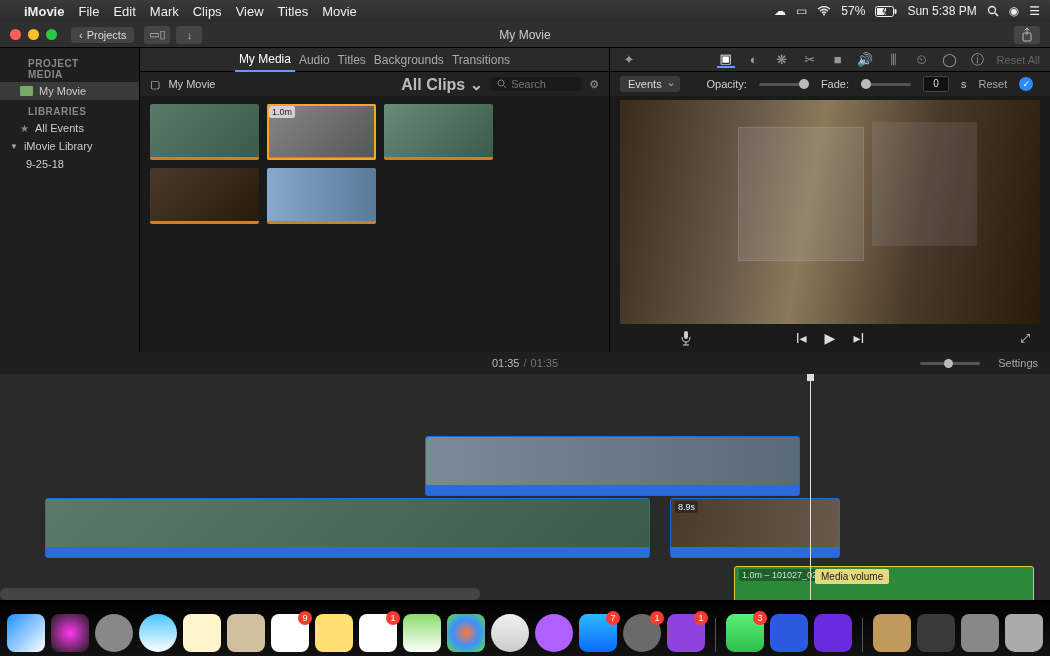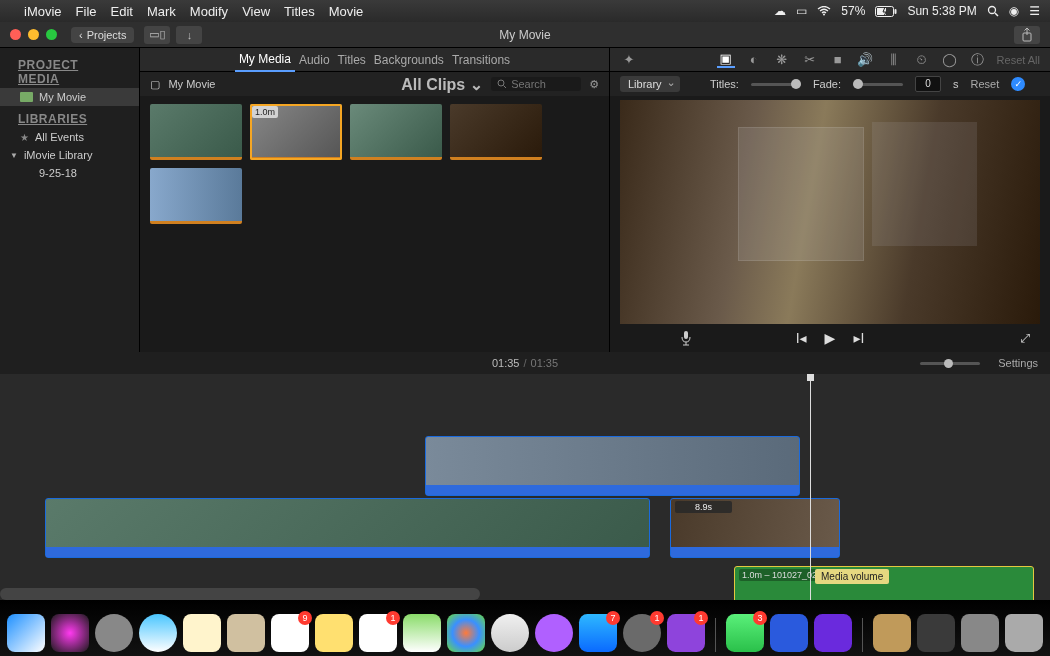--- a/index.html
+++ b/index.html
@@ -1,53 +1,53 @@
 <!DOCTYPE html>
 <html><head>
 <meta charset="utf-8">
 <style>
 * { margin: 0; padding: 0; box-sizing: border-box; font-family: -apple-system, BlinkMacSystemFont, "Helvetica Neue", sans-serif; user-select: none; }
 body { width: 1050px; height: 656px; background: #000; overflow: hidden; display: flex; flex-direction: column; }
 .menubar { height: 22px; background: linear-gradient(#3a3a3a,#2a2a2a); display: flex; align-items: center; color: #eee; font-size: 13px; padding: 0 10px; justify-content: space-between; }
 .menubar-left, .menubar-right { display: flex; align-items: center; gap: 14px; }
 .menubar-left .apple { font-size: 14px; }
-.menubar-left .appname { font-weight: 400; }
+.menubar-left .appname { font-weight: 700; }
 .menubar-right { gap: 10px; font-size: 12px; }
 .toolbar { height: 26px; background: #2f2f2f; border-bottom: 1px solid #000; display: flex; align-items: center; position: relative; }
 .traffic { display: flex; gap: 7px; padding-left: 10px; }
 .tl { width: 11px; height: 11px; border-radius: 50%; }
 .tl.r { background: #ff5f57; } .tl.y { background: #febc2e; } .tl.g { background: #28c840; }
 .back-projects { margin-left: 14px; background: #444; color: #ddd; border-radius: 4px; font-size: 11px; padding: 2px 8px; display: flex; align-items: center; gap: 4px; }
 .tool-btns { margin-left: 10px; display: flex; gap: 6px; }
 .tool-btn { width: 26px; height: 18px; background: #444; border-radius: 3px; display: flex; align-items: center; justify-content: center; color: #bbb; font-size: 11px; }
 .window-title { position: absolute; left: 50%; transform: translateX(-50%); color: #ccc; font-size: 12px; }
 .share-btn { margin-left: auto; margin-right: 10px; width: 26px; height: 18px; background: #444; border-radius: 3px; display: flex; align-items: center; justify-content: center; color: #bbb; }
 
 .upper { display: flex; height: 304px; background: #1a1a1a; }
 .sidebar { width: 140px; background: #1f1f1f; border-right: 1px solid #000; color: #ccc; font-size: 11px; padding-top: 4px; }
-.side-sec { color: #888; font-size: 12px; font-weight: 600; padding: 6px 18px 2px; letter-spacing: 0.5px; text-decoration: underline; }
+.side-sec { color: #888; font-size: 10px; font-weight: 600; padding: 6px 28px 2px; letter-spacing: 0.5px; }
 .side-item { padding: 3px 10px 3px 20px; display: flex; align-items: center; gap: 6px; cursor: default; }
 .side-item.sel { background: #3a3a3a; }
 .side-item .tri { font-size: 8px; color: #aaa; }
 .side-icon { width: 13px; height: 10px; background: #7a6; border-radius: 1px; }
 .star-icon { color: #888; font-size: 10px; }
 
 .browser { flex: 1; display: flex; flex-direction: column; background: #1a1a1a; border-right: 1px solid #000; position: relative; }
 .tabs { height: 24px; display: flex; align-items: center; justify-content: center; font-size: 12px; color: #aaa; background: #2a2a2a; border-bottom: 1px solid #000; }
 .tab { padding: 4px 4px; cursor: default; }
 .tab.active { color: #fff; border-bottom: 2px solid #5a9eff; }
 .browser-bar { height: 24px; display: flex; align-items: center; padding: 0 10px; gap: 8px; font-size: 11px; color: #ccc; background: #222; }
 .browser-bar .title { font-weight: 500; }
 .browser-bar .spacer { flex: 1; }
 .allclips { color: #bbb; font-size: 16px; font-weight: bold; }
 .search-wrap { display: flex; align-items: center; gap: 4px; color: #777; background: #1a1a1a; border-radius: 3px; padding: 1px 6px; width: 90px; }
 .search-wrap input { background: transparent; border: none; outline: none; color: #ccc; font-size: 11px; width: 60px; }
 .gear { color: #999; }
 .clips { padding: 8px 10px; display: flex; flex-wrap: wrap; gap: 8px; align-content: flex-start; }
-.clip { width: 92px; height: 56px; background: linear-gradient(135deg,#5a7a6a,#3a5a4a); border-radius: 2px; position: relative; border-bottom: 3px solid #d08020; }
+.clip { width: 109px; height: 56px; background: linear-gradient(135deg,#5a7a6a,#3a5a4a); border-radius: 2px; position: relative; border-bottom: 3px solid #d08020; }
 .clip.sel { outline: 2px solid #f5a623; outline-offset: -2px; }
 .clip .dur { position: absolute; top: 2px; left: 2px; background: rgba(220,220,220,0.9); color: #222; font-size: 9px; padding: 1px 3px; border-radius: 2px; }
 .clip.c2 { background: linear-gradient(135deg,#888,#555); }
 .clip.c3 { background: linear-gradient(135deg,#6a8a7a,#3a5a4a); }
 .clip.c4 { background: linear-gradient(135deg,#4a3a2a,#2a1a0a); }
 .clip.c5 { background: linear-gradient(90deg,#88a8cc,#5a7a9a); }
 
 .viewer { width: 440px; display: flex; flex-direction: column; background: #1a1a1a; }
 .adj-bar { height: 24px; background: #2a2a2a; border-bottom: 1px solid #000; display: flex; align-items: center; padding: 0 10px; gap: 10px; }
 .adj-icon { width: 18px; height: 16px; color: #999; font-size: 13px; display: flex; align-items: center; justify-content: center; cursor: default; }
@@ -78,21 +78,21 @@
 .timeinfo .zoom .zk { width: 9px; height: 9px; background: #bbb; border-radius: 50%; position: absolute; top: -3px; left: 24px; }
 
 .timeline { flex: 1; background: #2a2a2a; position: relative; overflow: hidden; }
 .playhead { position: absolute; top: 0; bottom: 0; width: 1px; background: #ddd; left: 810px; z-index: 5; }
 .playhead:before { content:""; position:absolute; top:0; left:-3px; width:7px; height:7px; background:#ddd; }
 .tl-clip { position: absolute; height: 60px; background: linear-gradient(135deg,#5a7a6a,#3a5a4a); border-radius: 3px; border: 1px solid #1a6add; }
 .tl-clip .wave { position: absolute; bottom: 0; left: 0; right: 0; height: 10px; background: #2e6add; }
 .tl-clip.cut { background: linear-gradient(90deg,#7a8a9a,#5a6a7a); top: 62px; }
 .tl-clip.main { top: 124px; }
 .tl-clip.cafe { background: linear-gradient(100deg,#4a3a2a,#6a5a4a); top: 124px; }
-.tl-clip.cafe .dur { position: absolute; top: 2px; left: 4px; background: rgba(40,40,40,0.85); color: #eee; font-size: 9px; padding: 1px 20px; border-radius: 2px; }
+.tl-clip.cafe .dur { position: absolute; top: 2px; left: 4px; background: rgba(40,40,40,0.85); color: #eee; font-size: 9px; padding: 1px 3px; border-radius: 2px; }
 .tl-audio { position: absolute; height: 50px; background: #2a8a3a; border: 1px solid #e5c840; border-radius: 3px; top: 192px; }
 .tl-audio .lbl { position: absolute; top: 2px; left: 4px; font-size: 9px; color: #ddd; background: rgba(0,0,0,0.3); padding: 1px 3px; border-radius: 2px; }
 .tl-audio .tooltip { position: absolute; top: 2px; left: 80px; background: #e5d880; color: #222; font-size: 10px; padding: 2px 6px; border-radius: 2px; }
 .tl-scroll { position: absolute; bottom: 0; left: 0; height: 12px; width: 480px; background: #444; border-radius: 6px; }
 .dock { height: 56px; background: linear-gradient(rgba(30,30,30,0),rgba(20,20,20,0.9)); display: flex; align-items: flex-end; justify-content: center; gap: 6px; padding-bottom: 4px; }
 .dock-icon { width: 38px; height: 38px; border-radius: 8px; position: relative; }
 .dock-icon .badge { position: absolute; top: -3px; right: -3px; min-width: 14px; height: 14px; background: #ff3a30; border-radius: 7px; color: #fff; font-size: 9px; text-align: center; line-height: 14px; padding: 0 2px; }
 .dock-sep { width: 1px; height: 34px; background: #555; margin: 0 4px; }
 .di-finder{background:linear-gradient(135deg,#1e90ff,#fff);} .di-siri{background:radial-gradient(circle,#ff3af0,#1a1a1a);} .di-launch{background:#888;border-radius:50%;} .di-safari{background:linear-gradient(#4ac6ff,#fff);border-radius:50%;} .di-note{background:#fff4cc;} .di-contact{background:#d0c0a0;} .di-cal{background:#fff;} .di-stick{background:#ffe070;} .di-rem{background:#fff;} .di-maps{background:linear-gradient(#8adc6a,#fff);} .di-photos{background:radial-gradient(circle,#ff7a3a,#3a90ff,#6adc3a);background-color:#fff;} .di-music{background:linear-gradient(#f0f0f0,#ccc);border-radius:50%;} .di-pod{background:#b060ff;border-radius:50%;} .di-store{background:linear-gradient(#2eb8ff,#0a6aff);border-radius:22%;} .di-pref{background:#6a6a6a;border-radius:50%;} .di-msg{background:#8e44dc;border-radius:22%;} .di-imsg{background:linear-gradient(#5af07a,#2ac04a);border-radius:22%;} .di-word{background:#2a5add;border-radius:22%;} .di-imovie{background:#6a2add;border-radius:22%;} .di-box{background:#c09a5a;} .di-folder{background:#3a3a3a;} .di-hd{background:#888;} .di-trash{background:#aaa;border-radius:6px 6px 10px 10px;}
 svg { display: block; }
@@ -100,21 +100,21 @@
 </head>
 <body>
 
 <div class="menubar">
   <div class="menubar-left">
     <span class="apple"></span>
     <span class="appname">iMovie</span>
     <span>File</span>
     <span>Edit</span>
     <span>Mark</span>
-    <span>Modify</span>
+    <span>Clips</span>
     <span>View</span>
     <span>Titles</span>
     <span>Movie</span>
   </div>
   <div class="menubar-right">
     <span>☁</span>
     <span>▭</span>
     <span>
       <svg width="14" height="10" viewBox="0 0 14 10">
           <path d="M1 3 Q7 -2 13 3 M3 5 Q7 1.5 11 5 M5 7 Q7 5 9 7" stroke="#eee" stroke-width="1.3" fill="none"></path>
@@ -175,21 +175,21 @@
     </div>
     <div class="side-sec">LIBRARIES</div>
     <div class="side-item">
       <span class="star-icon">★</span>
       <span>All Events</span>
     </div>
     <div class="side-item" style="padding-left:10px">
       <span class="tri">▼</span>
       <span>iMovie Library</span>
     </div>
-    <div class="side-item" style="padding-left:39px">
+    <div class="side-item" style="padding-left:26px">
       <span>9-25-18</span>
     </div>
   </div>
 
   <div class="browser">
     <div class="tabs">
       <div class="tab active">My Media</div>
       <div class="tab">Audio</div>
       <div class="tab">Titles</div>
       <div class="tab">Backgrounds</div>
@@ -232,23 +232,23 @@
       <div class="adj-icon">✂</div>
       <div class="adj-icon">■</div>
       <div class="adj-icon">🔊</div>
       <div class="adj-icon">⫼</div>
       <div class="adj-icon">⏲</div>
       <div class="adj-icon">◯</div>
       <div class="adj-icon">ⓘ</div>
       <span class="resetall">Reset All</span>
     </div>
     <div class="cutaway-bar">
-      <div class="dd"><span>Library</span></div>
+      <div class="dd"><span>Events</span></div>
       <div style="flex:0.3"></div>
-      <span>Titles:</span>
+      <span>Opacity:</span>
       <div class="slider">
           <div class="knob"></div>
         </div>
       <span>Fade:</span>
       <div class="slider fade">
           <div class="knob"></div>
         </div>
       <div class="valbox">0</div>
       <span>s</span>
       <span class="reset-link">Reset</span>

